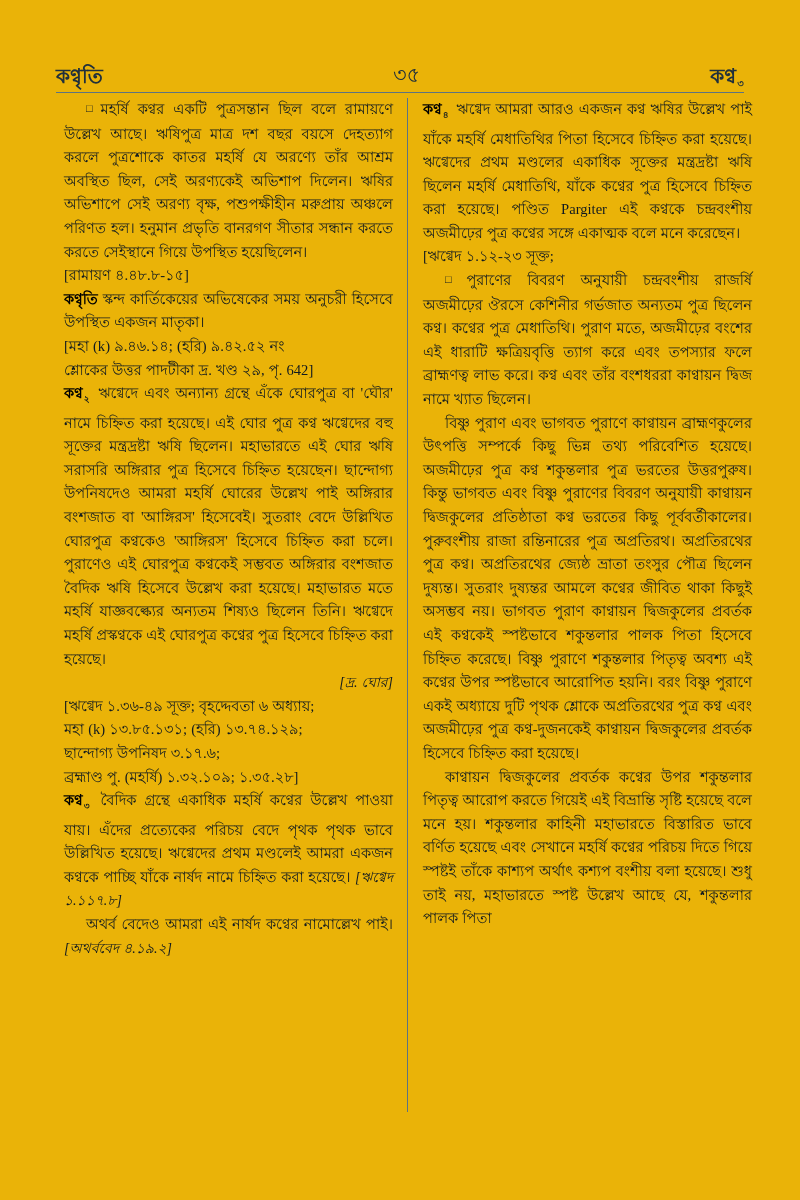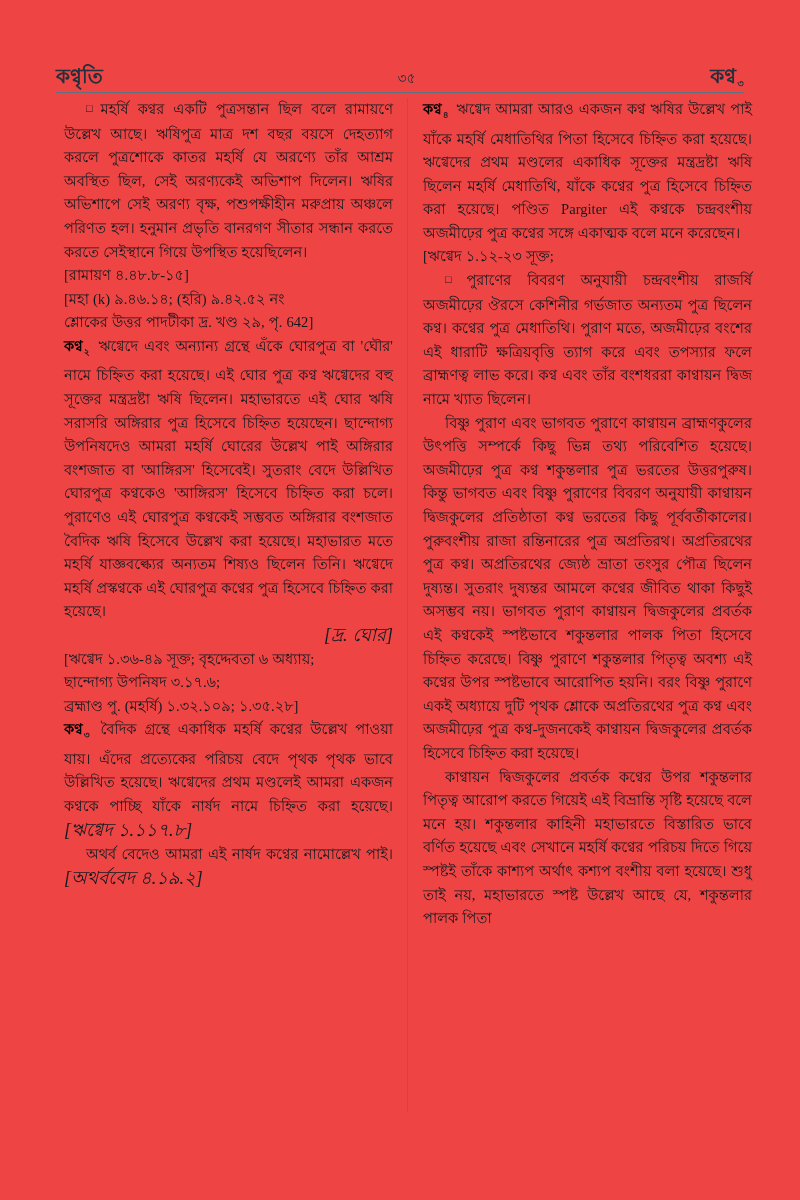--- a/index.html
+++ b/index.html
@@ -8,21 +8,21 @@
     padding: 0;
     background: #8c8c8c;
   }
   body {
     font-family: "Liberation Serif", "DejaVu Serif", serif;
   }
   .page {
     position: relative;
     width: 800px;
     height: 1200px;
-    background: #ef4444;
+    background: #eab308;
     overflow: hidden;
     box-sizing: border-box;
   }
   
   .running-head {
     position: absolute;
     top: 52px;
     left: 56px;
     right: 56px;
     height: 34px;
@@ -39,21 +39,21 @@
     white-space: nowrap;
   }
   .rh-right { display: flex; align-items: flex-end; }
   .rh-sub {
     font-size: 10px;
     font-weight: bold;
     margin-left: 1px;
     transform: translateY(3px);
   }
   .rh-page {
-    font-size: 14px;
+    font-size: 21px;
     color: #20303c;
     line-height: 1;
   }
   .head-rule {
     position: absolute;
     top: 92px;
     left: 56px;
     width: 688px;
     height: 1px;
     background: #5d7381;
@@ -102,21 +102,21 @@
   }
   .entry-sub {
     font-weight: bold;
     font-size: 9px;
     vertical-align: sub;
     padding-left: 1px;
     padding-right: 3px;
   }
   .cite-inline {
     font-style: italic;
-    font-size: 18px;
+    font-size: 14px;
   }
   .cite-block {
     margin: 0;
     font-size: 13.6px;
     line-height: 23.6px;
     text-align: right;
     color: #111a20;
   }
   .sq::before {
     content: "\25A1";
@@ -144,25 +144,27 @@
 
   <div class="head-rule"></div>
 
   <div class="columns">
 
     <div class="col">
 
       <p class="indent sq">মহর্ষি কণ্বর একটি পুত্রসন্তান ছিল বলে রামায়ণে উল্লেখ আছে। ঋষিপুত্র মাত্র দশ বছর বয়সে দেহত্যাগ করলে পুত্রশোকে কাতর মহর্ষি যে অরণ্যে তাঁর আশ্রম অবস্থিত ছিল, সেই অরণ্যকেই অভিশাপ দিলেন। ঋষির অভিশাপে সেই অরণ্য বৃক্ষ, পশুপক্ষীহীন মরুপ্রায় অঞ্চলে পরিণত হল। হনুমান প্রভৃতি বানরগণ সীতার সন্ধান করতে করতে সেইস্থানে গিয়ে উপস্থিত হয়েছিলেন।</p>
       <p class="cite-block">[রামায়ণ ৪.৪৮.৮-১৫]</p>
 
+      <p class="noindent"><span class="entry-word">কণ্বৃতি</span> <span>স্কন্দ কার্তিকেয়ের অভিষেকের সময় অনুচরী হিসেবে উপস্থিত একজন মাতৃকা।</span></p>
       <p class="cite-block">[মহা (k) ৯.৪৬.১৪; (হরি) ৯.৪২.৫২ নং</p>
       <p class="cite-block">শ্লোকের উত্তর পাদটীকা দ্র. খণ্ড ২৯, পৃ. 642]</p>
 
       <p class="noindent"><span class="entry-word">কণ্ব</span><span class="entry-sub">২</span> <span>ঋগ্বেদে এবং অন্যান্য গ্রন্থে এঁকে ঘোরপুত্র বা 'ঘৌর' নামে চিহ্নিত করা হয়েছে। এই ঘোর পুত্র কণ্ব ঋগ্বেদের বহু সূক্তের মন্ত্রদ্রষ্টা ঋষি ছিলেন। মহাভারতে এই ঘোর ঋষি সরাসরি অঙ্গিরার পুত্র হিসেবে চিহ্নিত হয়েছেন। ছান্দোগ্য উপনিষদেও আমরা মহর্ষি ঘোরের উল্লেখ পাই অঙ্গিরার বংশজাত বা 'আঙ্গিরস' হিসেবেই। সুতরাং বেদে উল্লিখিত ঘোরপুত্র কণ্বকেও 'আঙ্গিরস' হিসেবে চিহ্নিত করা চলে। পুরাণেও এই ঘোরপুত্র কণ্বকেই সম্ভবত অঙ্গিরার বংশজাত বৈদিক ঋষি হিসেবে উল্লেখ করা হয়েছে। মহাভারত মতে মহর্ষি যাজ্ঞবল্ক্যের অন্যতম শিষ্যও ছিলেন তিনি। ঋগ্বেদে মহর্ষি প্রস্কণ্বকে এই ঘোরপুত্র কণ্বের পুত্র হিসেবে চিহ্নিত করা হয়েছে।</span><span class="cite-inline tail-right">[দ্র. ঘোর]</span></p>
       <p class="cite-block">[ঋগ্বেদ ১.৩৬-৪৯ সূক্ত; বৃহদ্দেবতা ৬ অধ্যায়;</p>
+      <p class="cite-block">মহা (k) ১৩.৮৫.১৩১; (হরি) ১৩.৭৪.১২৯;</p>
       <p class="cite-block">ছান্দোগ্য উপনিষদ ৩.১৭.৬;</p>
       <p class="cite-block">ব্রহ্মাণ্ড পু. (মহর্ষি) ১.৩২.১০৯; ১.৩৫.২৮]</p>
 
       <p class="noindent"><span class="entry-word">কণ্ব</span><span class="entry-sub">৩</span> <span>বৈদিক গ্রন্থে একাধিক মহর্ষি কণ্বের উল্লেখ পাওয়া যায়। এঁদের প্রত্যেকের পরিচয় বেদে পৃথক পৃথক ভাবে উল্লিখিত হয়েছে। ঋগ্বেদের প্রথম মণ্ডলেই আমরা একজন কণ্বকে পাচ্ছি যাঁকে নার্ষদ নামে চিহ্নিত করা হয়েছে।</span> <span class="cite-inline">[ঋগ্বেদ ১.১১৭.৮]</span></p>
 
       <p class="indent"><span>অথর্ব বেদেও আমরা এই নার্ষদ কণ্বের নামোল্লেখ পাই।</span> <span class="cite-inline">[অথর্ববেদ ৪.১৯.২]</span></p>
 
 
     </div>
 

